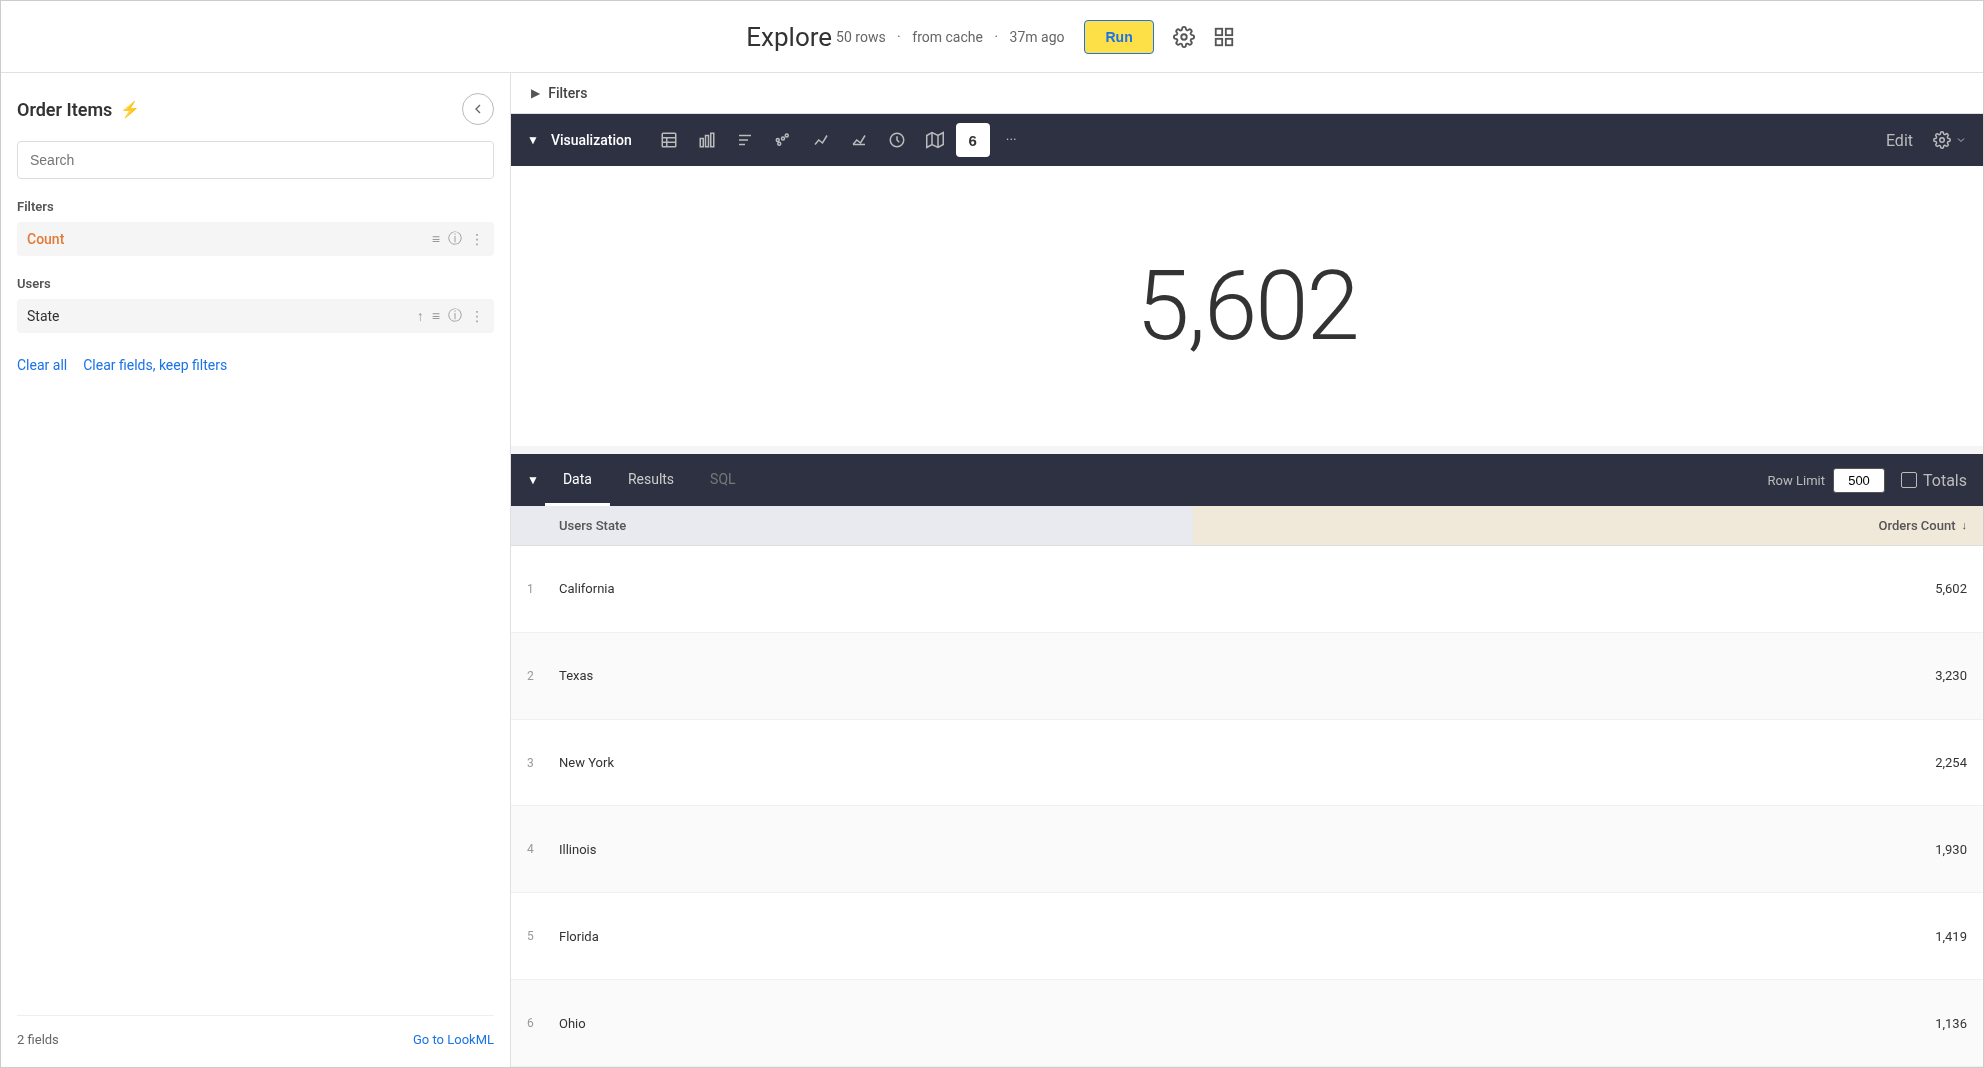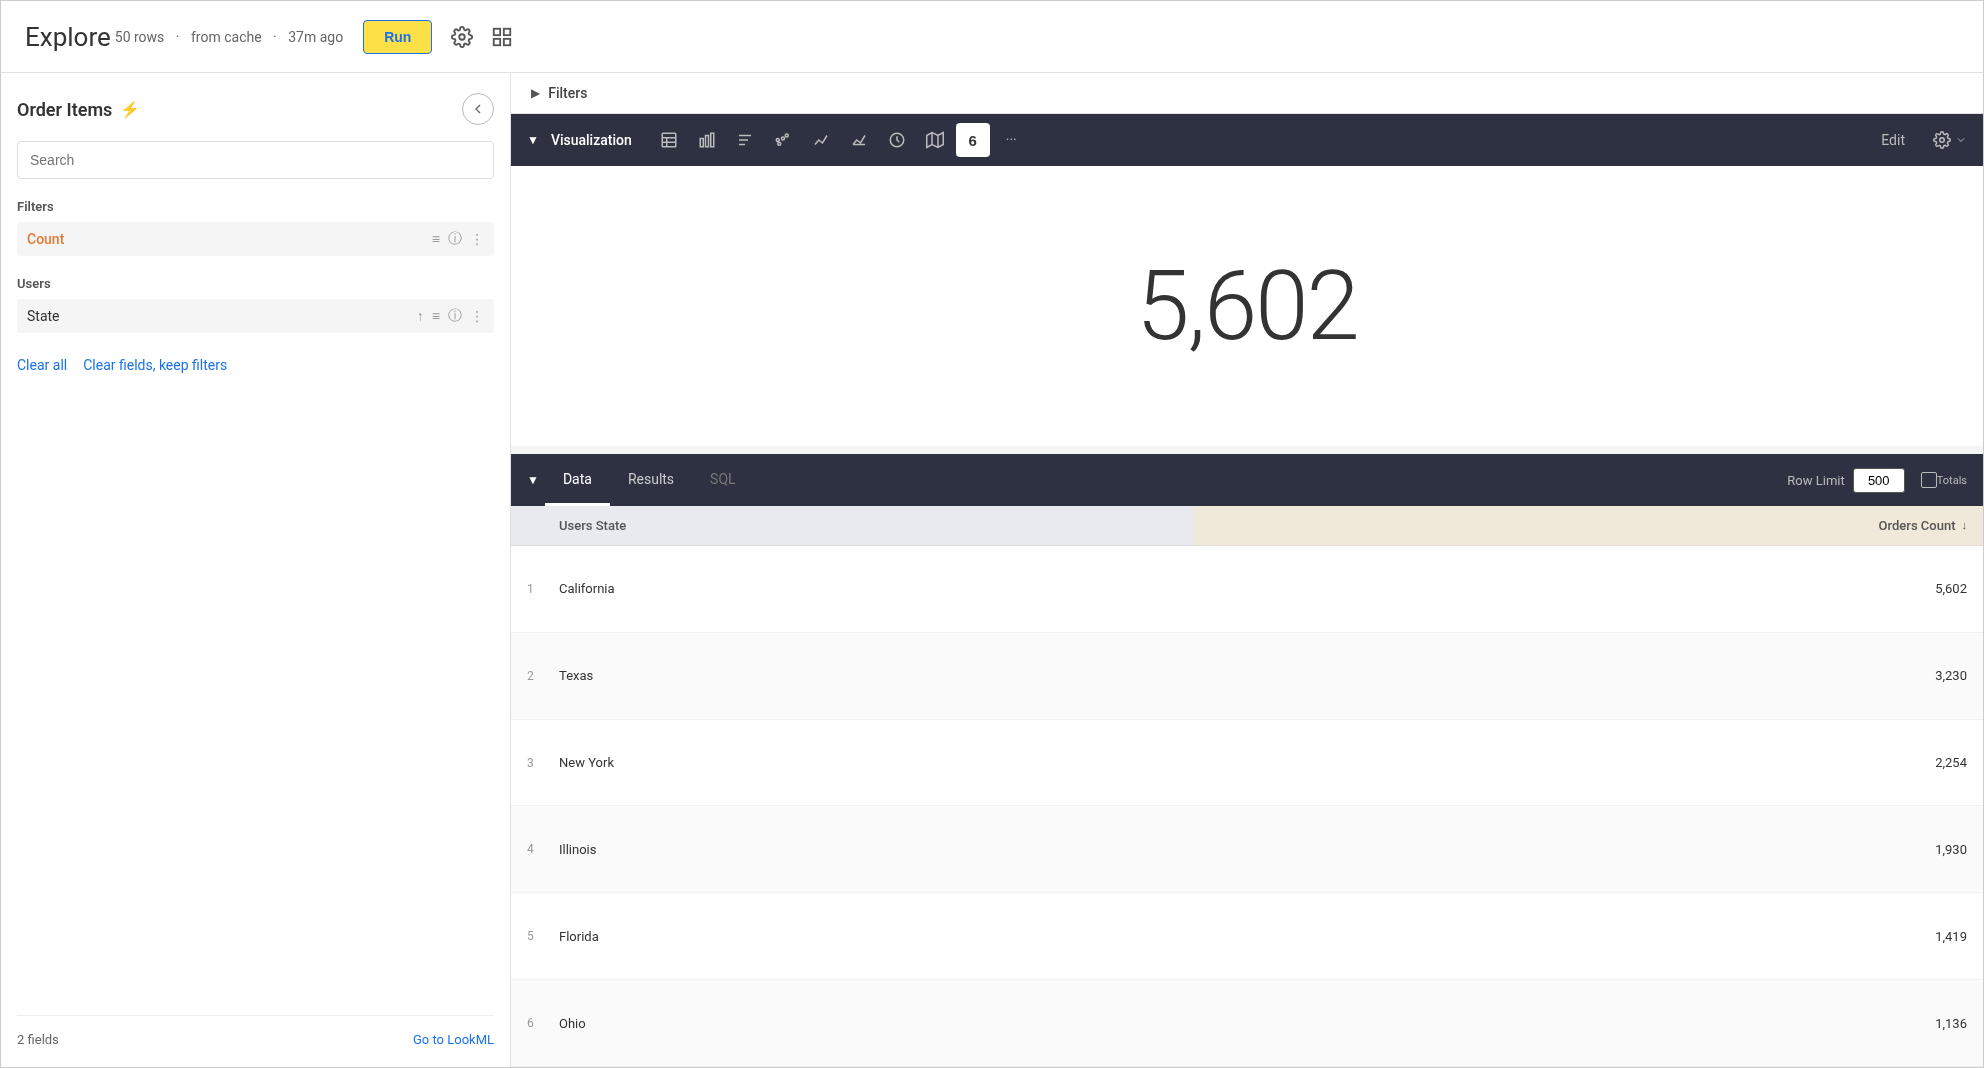--- a/index.html
+++ b/index.html
@@ -1,21 +1,21 @@
 <!DOCTYPE html>
 <html><head>
   <meta charset="utf-8">
   <style>
     * { box-sizing: border-box; margin: 0; padding: 0; }
     body { font-family: -apple-system, BlinkMacSystemFont, 'Segoe UI', Roboto, sans-serif; background: #f0f0f0; color: #333; font-size: 14px; }
 
     .app-container { width: 1984px; height: 1068px; background: #fff; display: flex; flex-direction: column; border: 1px solid #ccc; }
 
     
-    .header { display: flex; align-items: center; justify-content: flex-start; padding: 0 24px; height: 72px; background: #fff; border-bottom: 1px solid #e0e0e0; }
+    .header { display: flex; align-items: center; justify-content: center; padding: 0 24px; height: 72px; background: #fff; border-bottom: 1px solid #e0e0e0; }
     .header-title { font-size: 26px; font-weight: 400; color: #333; }
     .header-right { display: flex; align-items: center; gap: 16px; }
     .header-meta { color: #666; font-size: 14px; }
     .header-meta span { margin: 0 4px; }
     .run-button { padding: 8px 20px; border: 1.5px solid #1a73e8; border-radius: 4px; background: #fde047; color: #1a73e8; font-size: 14px; font-weight: 600; cursor: pointer; }
     .header-icons { display: flex; gap: 12px; align-items: center; }
     .header-icon { width: 28px; height: 28px; display: flex; align-items: center; justify-content: center; cursor: pointer; color: #666; }
 
     
     .main-layout { display: flex; flex: 1; overflow: hidden; }
@@ -60,37 +60,37 @@
 
     
     .viz-bar { background: #2d3142; display: flex; align-items: center; padding: 0 16px; height: 52px; gap: 12px; }
     .viz-chevron { color: #fff; font-size: 12px; cursor: pointer; }
     .viz-label { color: #fff; font-size: 14px; font-weight: 500; margin-right: 8px; }
     .viz-icons { display: flex; gap: 4px; align-items: center; }
     .viz-icon-btn { width: 34px; height: 34px; display: flex; align-items: center; justify-content: center; border-radius: 4px; cursor: pointer; color: #bbb; font-size: 16px; border: none; background: transparent; }
     .viz-icon-btn.active { background: #fff; color: #333; border-radius: 4px; }
     .viz-more { color: #bbb; font-size: 14px; cursor: pointer; margin: 0 4px; }
     .viz-spacer { flex: 1; }
-    .viz-edit { color: #bbb; font-size: 14px; cursor: pointer; margin-right: 16px; }
+    .viz-edit { color: #bbb; font-size: 16px; cursor: pointer; margin-right: 8px; }
     .viz-settings { color: #bbb; font-size: 16px; cursor: pointer; display: flex; align-items: center; gap: 4px; }
 
     
     .big-number-area { background: #fff; flex: 0 0 280px; display: flex; align-items: center; justify-content: center; }
     .big-number { font-size: 96px; font-weight: 300; color: #333; letter-spacing: -2px; }
 
     
     .data-section { flex: 1; display: flex; flex-direction: column; background: #fff; margin-top: 4px; }
     .data-toolbar { background: #2d3142; display: flex; align-items: center; padding: 0 16px; height: 52px; gap: 0; }
     .data-chevron { color: #fff; font-size: 12px; cursor: pointer; margin-right: 6px; }
     .data-tab { padding: 12px 18px; height: 100%; display: flex; align-items: center; font-size: 14px; cursor: pointer; color: #ccc; border-bottom: 3px solid transparent; }
     .data-tab.active { color: #fff; border-bottom: 3px solid #fff; }
     .data-spacer { flex: 1; }
     .row-limit-label { color: #bbb; font-size: 13px; margin-right: 8px; }
     .row-limit-input { width: 52px; padding: 4px 6px; border: 1px solid #555; border-radius: 3px; background: #fff; font-size: 13px; text-align: center; }
-    .totals-check { display: flex; align-items: center; color: #bbb; font-size: 11px; margin-left: 16px; cursor: pointer; }
+    .totals-check { display: flex; align-items: center; gap: 6px; color: #bbb; font-size: 16px; margin-left: 16px; cursor: pointer; }
     .checkbox { width: 16px; height: 16px; border: 1.5px solid #bbb; border-radius: 2px; background: transparent; cursor: pointer; }
 
     
     .data-table { width: 100%; border-collapse: collapse; flex: 1; }
     .data-table th { padding: 12px 16px; text-align: left; font-size: 13px; font-weight: 500; color: #555; background: #e8eaf0; border-bottom: 1px solid #ddd; }
     .data-table th.measure-col { background: #f0e8d8; text-align: right; }
     .data-table td { padding: 10px 16px; font-size: 13px; color: #333; border-bottom: 1px solid #f0f0f0; }
     .data-table td.number-col { text-align: right; color: #333; }
     .data-table td.row-num { color: #999; font-size: 12px; width: 30px; padding-right: 4px; }
     .data-table tr:nth-child(even) td { background: #fafafa; }

